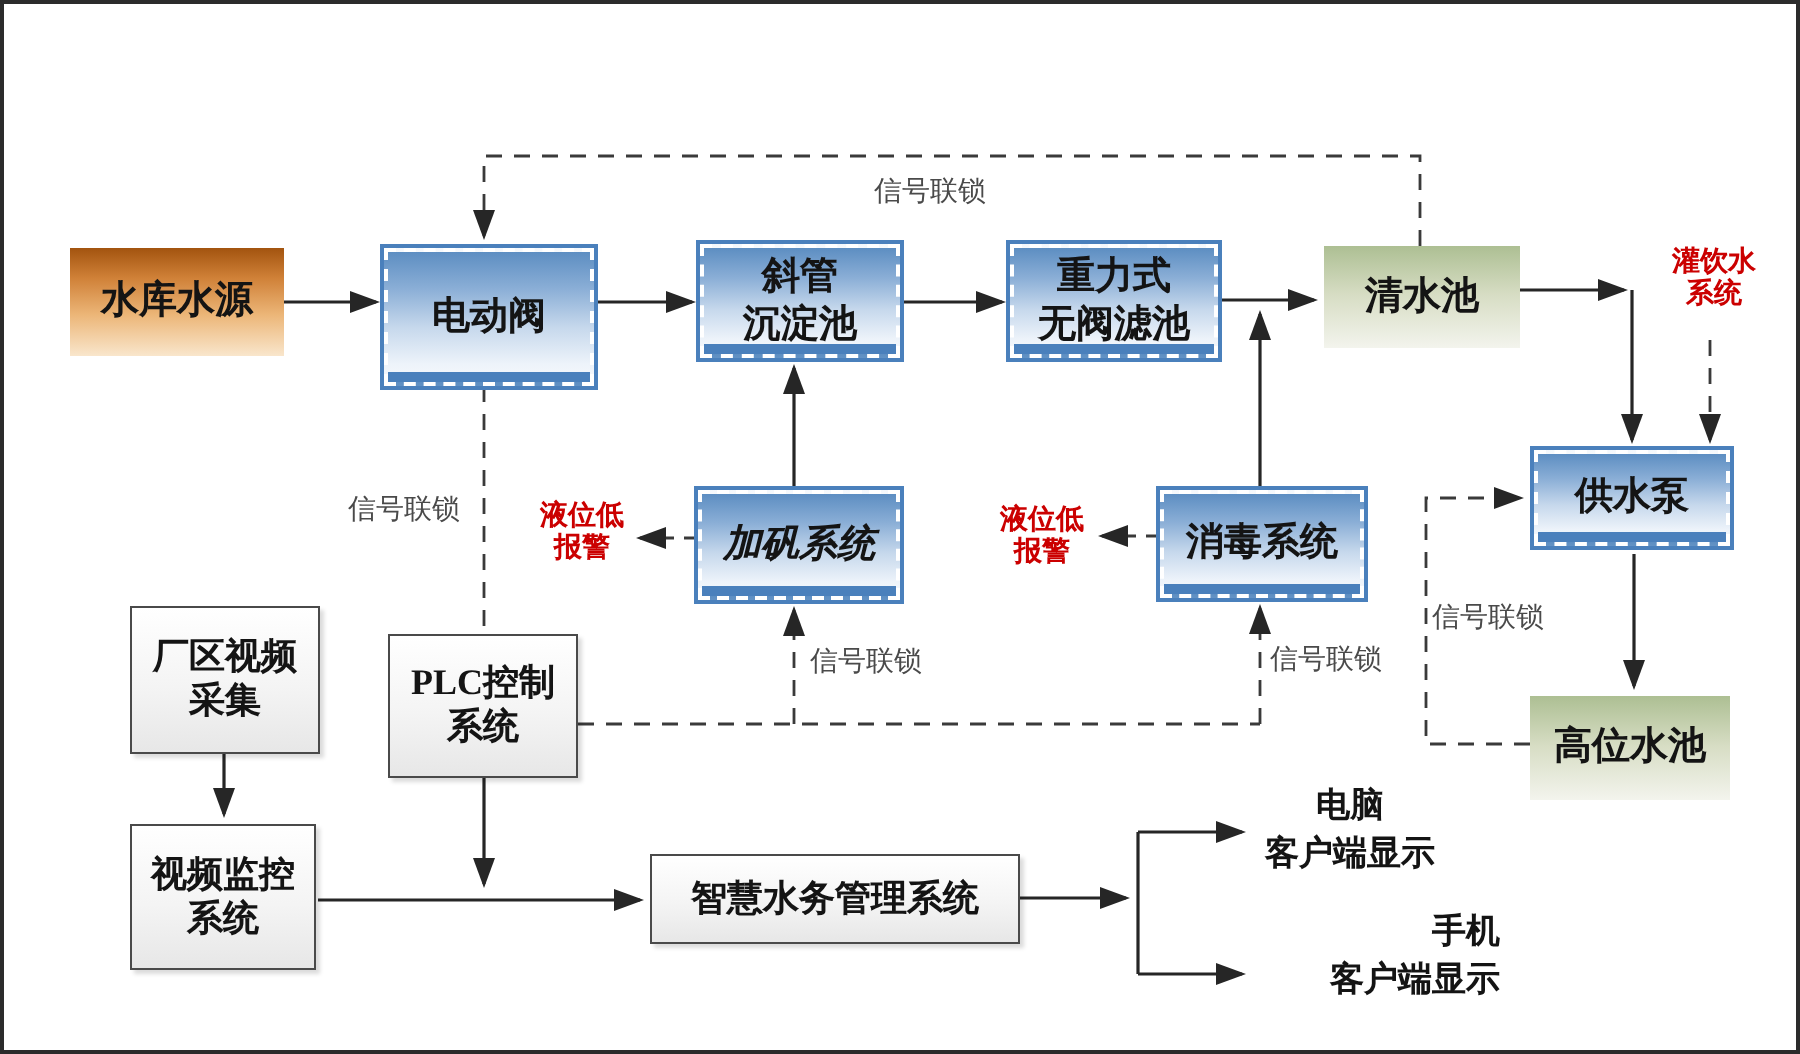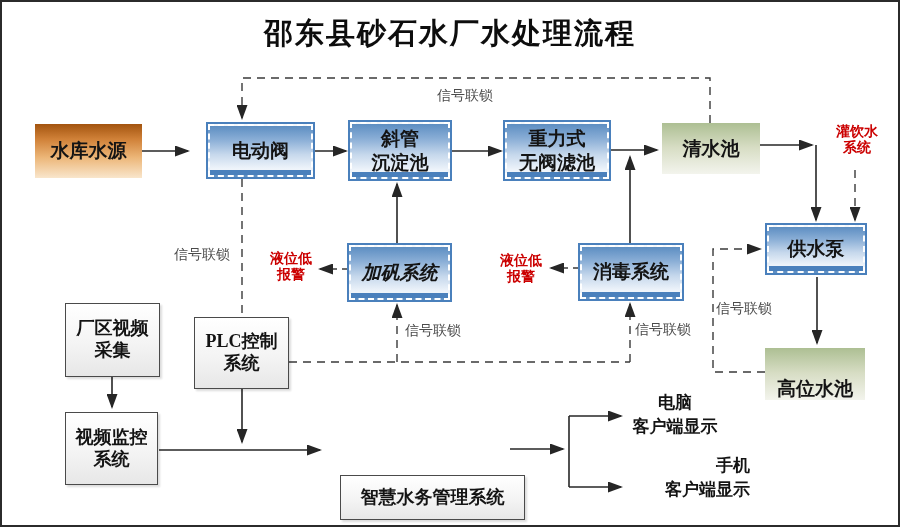--- a/index.html
+++ b/index.html
@@ -84,27 +84,26 @@
     <path d="M240 177 V315" stroke="#3a3a3a" stroke-width="1.4" fill="none" stroke-dasharray="8 6"></path>
     <path d="M287 360 H628" stroke="#3a3a3a" stroke-width="1.4" fill="none" stroke-dasharray="8 6"></path>
     <path d="M395 360 V303" stroke="#3a3a3a" stroke-width="1.4" fill="none" stroke-dasharray="8 6" marker-end="url(#ah)"></path>
     <path d="M628 360 V302" stroke="#3a3a3a" stroke-width="1.4" fill="none" stroke-dasharray="8 6" marker-end="url(#ah)"></path>
     <path d="M763 370 H711 V247 H758" stroke="#3a3a3a" stroke-width="1.4" fill="none" stroke-dasharray="8 6" marker-end="url(#ah)"></path>
     <path d="M853 168 V218" stroke="#3a3a3a" stroke-width="1.4" fill="none" stroke-dasharray="8 6" marker-end="url(#ah)"></path>
     <path d="M347 267 H318" stroke="#3a3a3a" stroke-width="1.4" fill="none" stroke-dasharray="7 5" marker-end="url(#ah)"></path>
     <path d="M578 266 H549" stroke="#3a3a3a" stroke-width="1.4" fill="none" stroke-dasharray="7 5" marker-end="url(#ah)"></path>
   </svg>
 
-  <div class="title">邵东县砂石水厂水处理流程</div>
 
   <div class="node node-orange" style="left:33px;top:122px;width:107px;height:54px;">
     <span>水库水源</span>
   </div>
 
-  <div class="node node-blue" style="left:190px;top:122px;width:105px;height:53px;margin-left:16px;">
+  <div class="node node-blue" style="left:190px;top:122px;width:105px;height:69px;">
     <span>电动阀</span>
   </div>
 
   <div class="node node-blue" style="left:348px;top:120px;width:100px;height:57px;">
     <span>斜管</span>
     <span>沉淀池</span>
   </div>
 
   <div class="node node-blue" style="left:503px;top:120px;width:104px;height:57px;">
     <span>重力式</span>
@@ -120,40 +119,40 @@
   </div>
 
   <div class="node node-blue" style="left:578px;top:243px;width:102px;height:54px;">
     <span>消毒系统</span>
   </div>
 
   <div class="node node-blue" style="left:765px;top:223px;width:98px;height:48px;">
     <span>供水泵</span>
   </div>
 
-  <div class="node node-green" style="left:763px;top:346px;width:100px;height:52px;justify-content:flex-end;">
+  <div class="node node-green" style="left:763px;top:346px;width:100px;height:52px;">
     <span>高位水池</span>
   </div>
 
   <div class="node node-gray" style="left:63px;top:301px;width:95px;height:74px;">
     <span>厂区视频</span>
     <span>采集</span>
   </div>
 
   <div class="node node-gray" style="left:63px;top:410px;width:93px;height:73px;">
     <span>视频监控</span>
     <span>系统</span>
   </div>
 
   <div class="node node-gray" style="left:192px;top:315px;width:95px;height:72px;">
     <span>PLC控制</span>
     <span>系统</span>
   </div>
 
-  <div class="node node-gray" style="left:338px;top:425px;width:185px;height:45px;font-size:18px;margin-top:48px;">
+  <div class="node node-gray" style="left:323px;top:425px;width:185px;height:45px;font-size:18px;">
     <span>智慧水务管理系统</span>
   </div>
 
   <div class="client" style="left:598px;top:389px;">
     <div>电脑</div>
     <div>客户端显示</div>
   </div>
   <div class="client" style="left:598px;top:452px;text-align:right;">
     <div>手机</div>
     <div>客户端显示</div>

